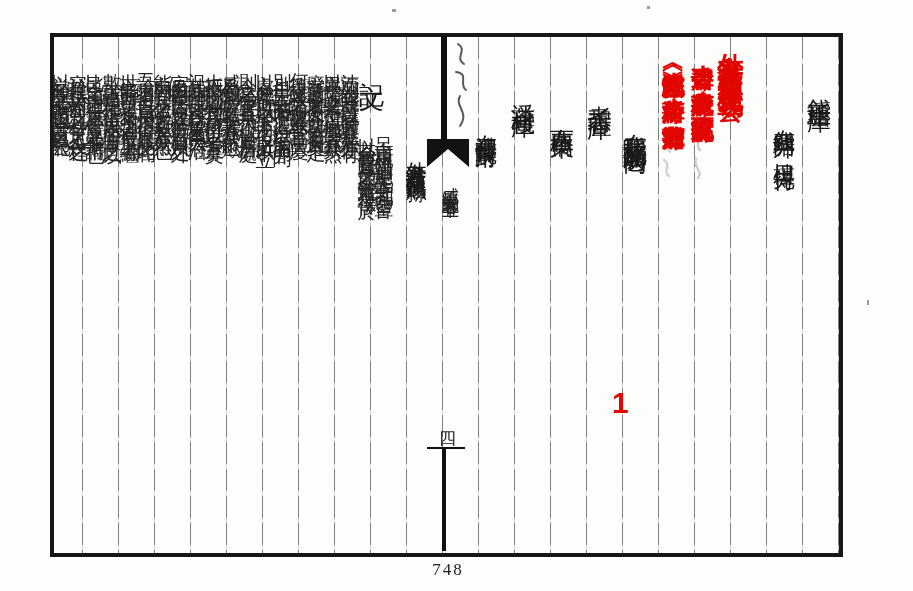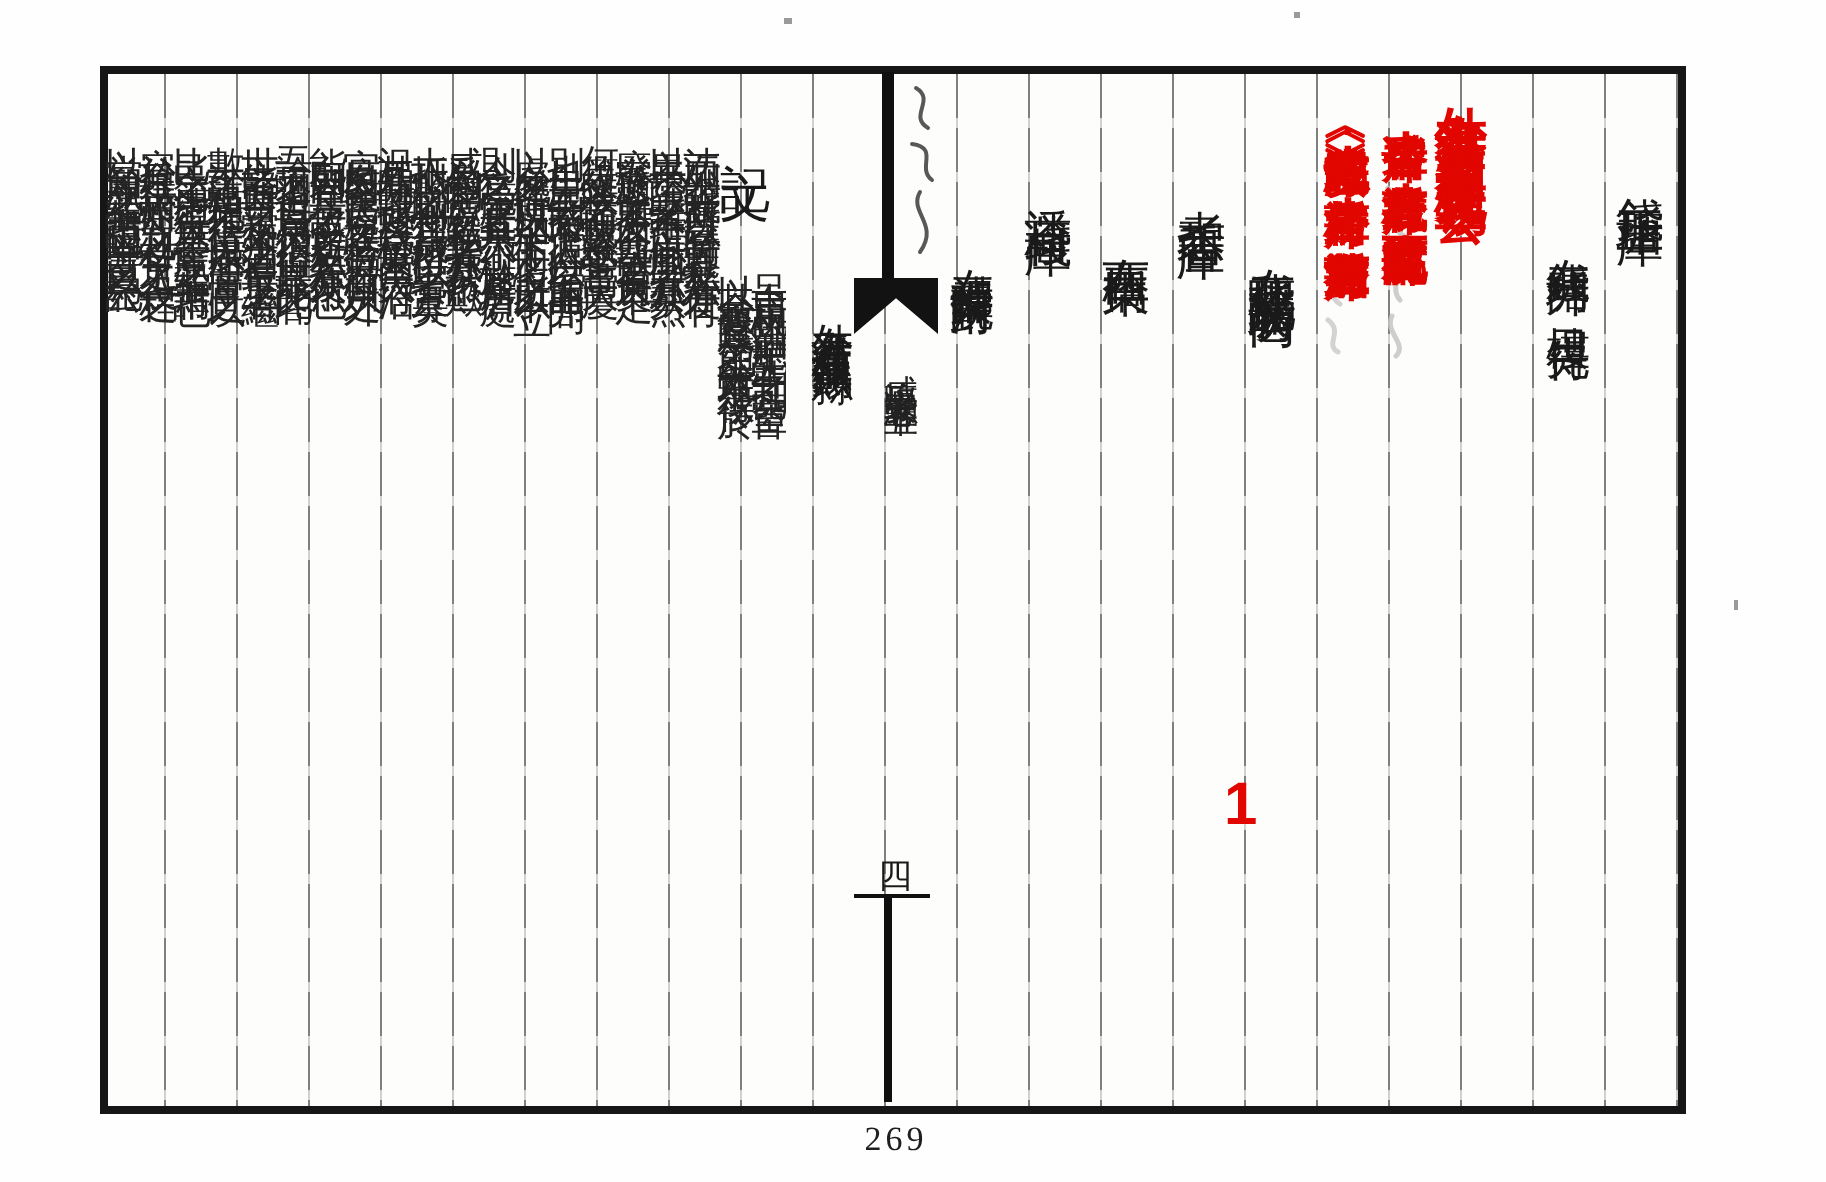--- a/index.html
+++ b/index.html
@@ -114,18 +114,18 @@
   </svg>
   <svg class="ghost" style="left:658px;top:126px;" width="20" height="54">
     <path d="M5 5 C13 12, 3 20, 12 26 M6 34 C14 40, 4 46, 11 50" stroke="#cccccc" stroke-width="2.5" fill="none" stroke-linecap="round"></path>
   </svg>
 
   <div class="v red red1">外有潘葑酒库在常州无锡县</div>
   <div class="v red red2">碧香诸库,有潘葑栈库,在礼部贡院对河下,</div>
   <div class="v red red3">《咸淳临安志》记载:潘葑库桥,在潘葑酒库前。</div>
   <div class="red-marker">1</div>
 
-  <div class="pagenum">269</div>
+  <div class="pagenum">748</div>
 
   <div class="speck" style="left:392px;top:9px;width:4px;height:3px;"></div>
   <div class="speck" style="left:647px;top:6px;width:3px;height:3px;"></div>
   <div class="speck" style="left:867px;top:300px;width:2px;height:5px;"></div>
 </div>
 
 </body></html>

